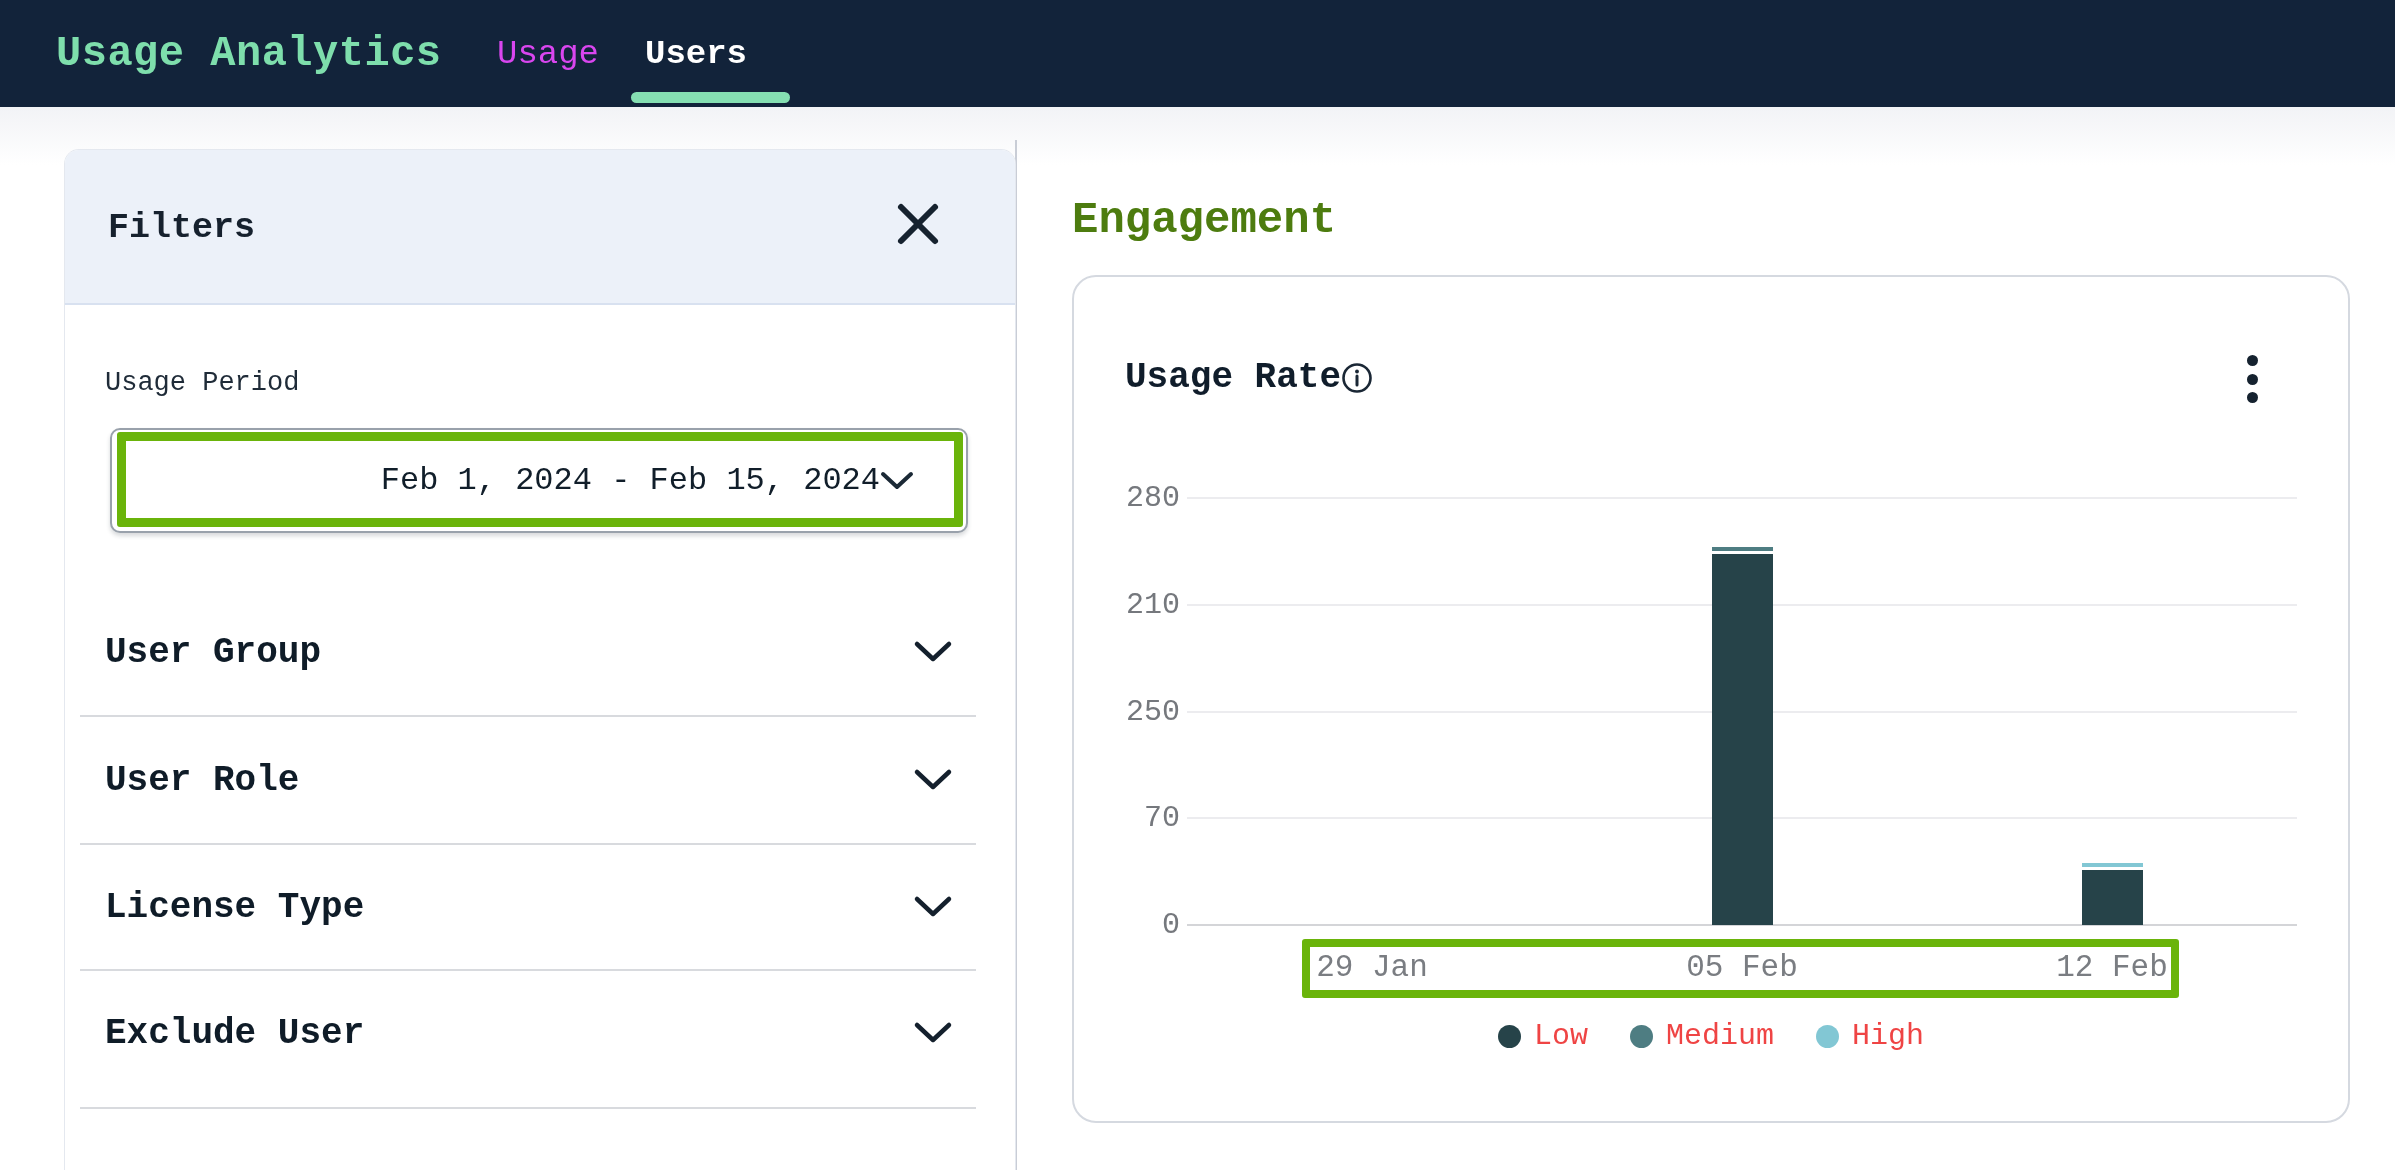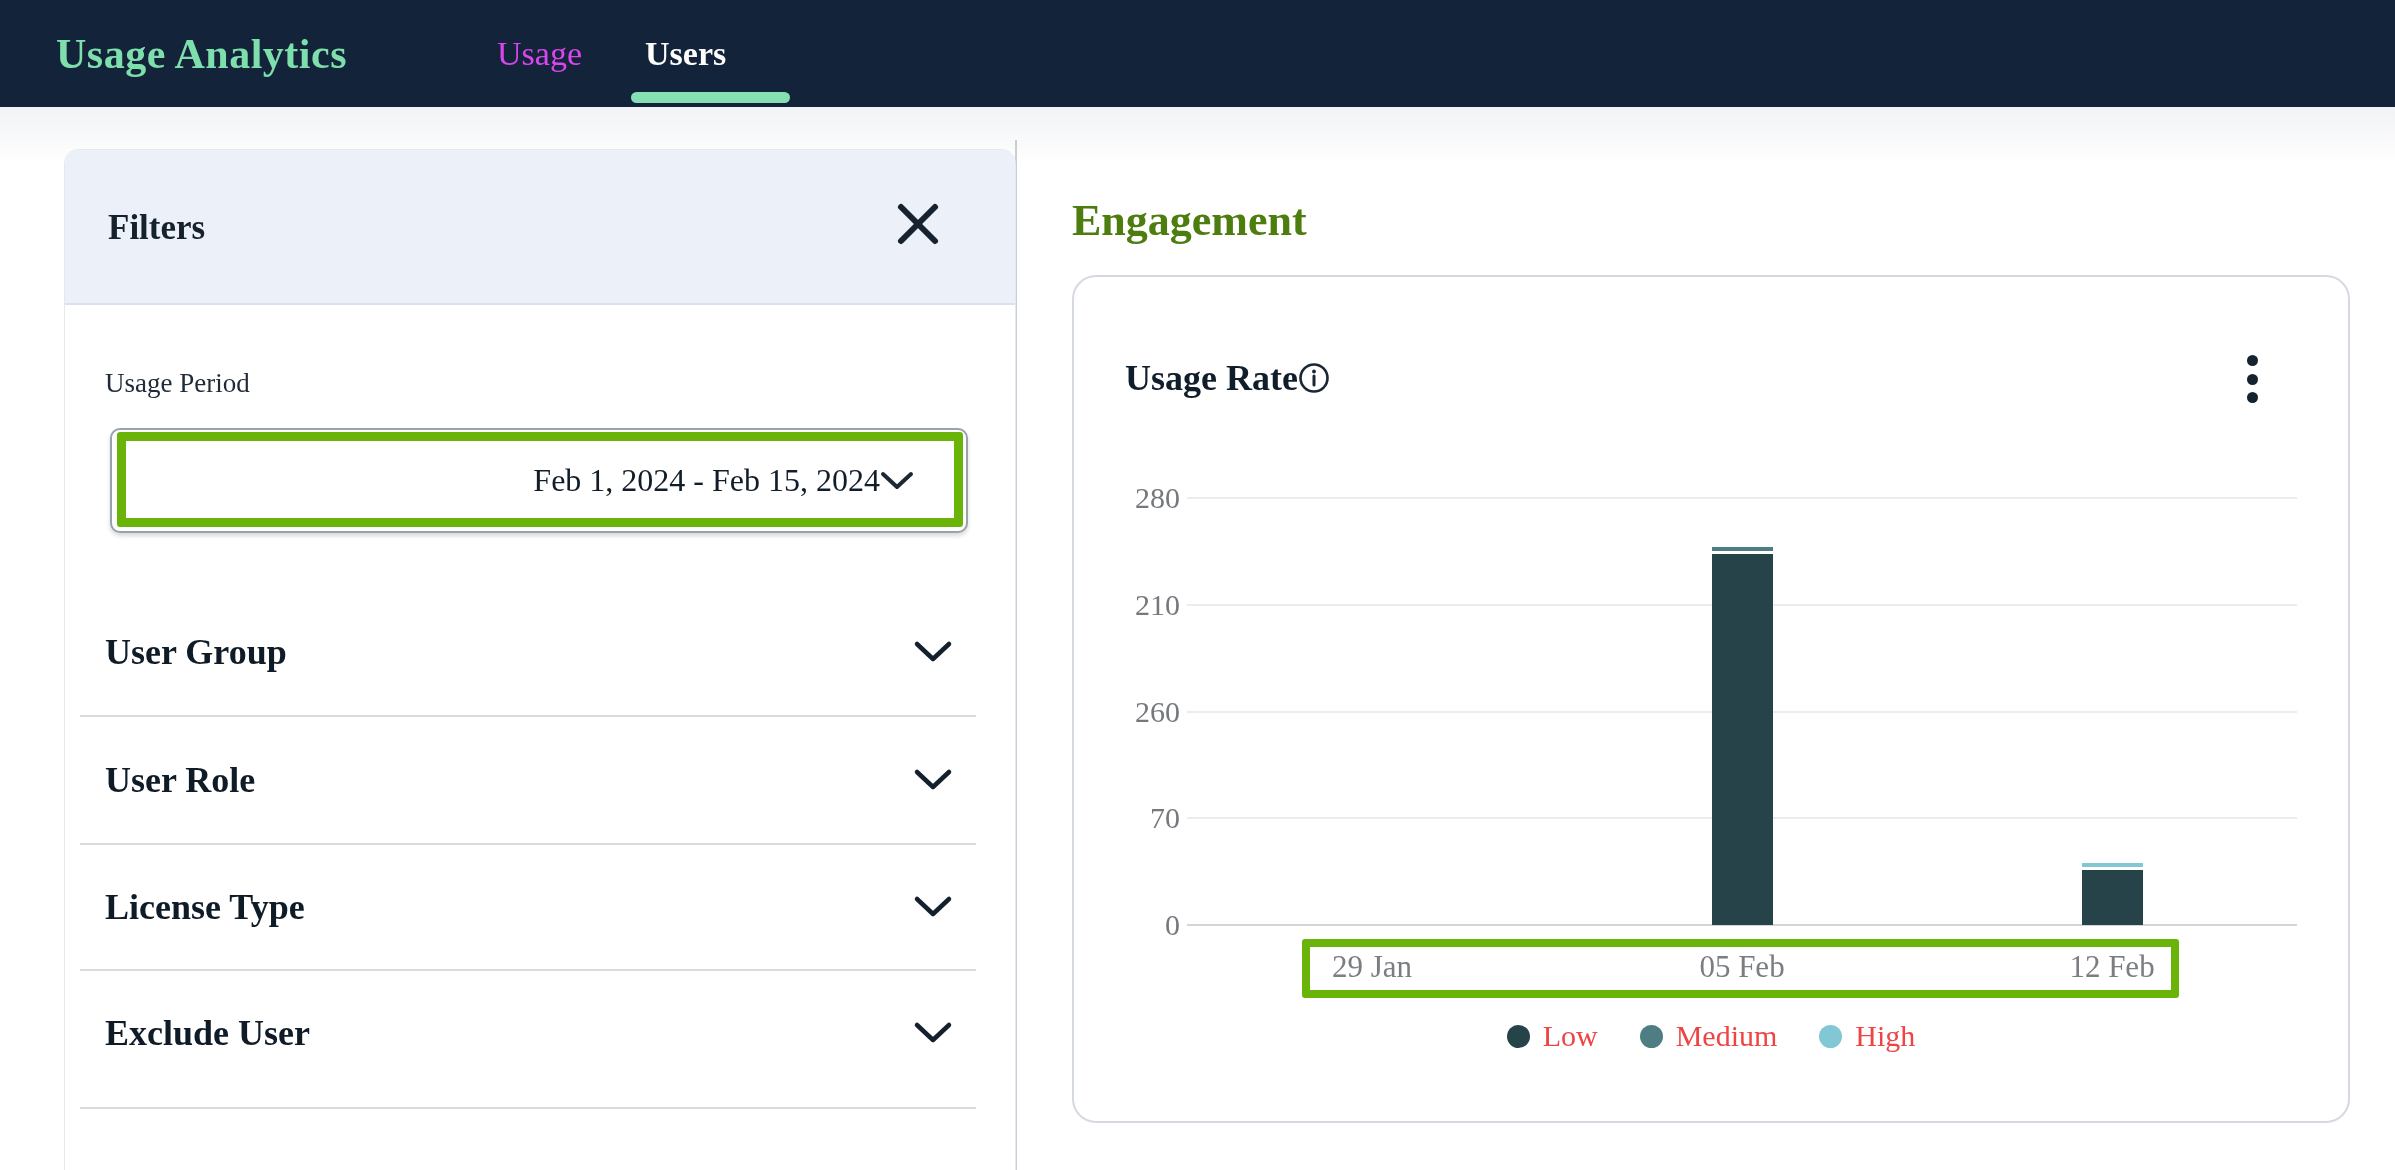--- a/index.html
+++ b/index.html
@@ -1,19 +1,19 @@
 <!DOCTYPE html>
 <html><head>
 <meta charset="utf-8">
 <style>
   html,body { margin:0; padding:0; background:#ffffff; }
   * { box-sizing:border-box; }
   #page {
     position:relative; width:2395px; height:1170px; overflow:hidden;
-    background:#ffffff; font-family:Liberation Serif, serif;
+    background:#ffffff; font-family:Liberation Mono, monospace;
   }
 
   
   .navbar { position:absolute; left:0; top:0; width:100%; height:107px; background:#12233A; }
   .nav-title {
     position:absolute; left:56px; top:0; height:107px; display:flex; align-items:center;
     font-size:42px; font-weight:bold; color:#7EDEAC; letter-spacing:0.5px;
   }
   .nav-tab { position:absolute; top:0; height:107px; display:flex; align-items:center; font-size:34px; cursor:pointer; }
   .nav-tab.inactive { left:497px; color:#d946ef; }
@@ -178,21 +178,21 @@
       <span></span>
       <span></span>
     </div>
 
     <div class="chart-area" id="chart-area">
         <div class="gridline zero" style="left: 113px; width: 1110px; top: 647px;"></div>
         <div class="ytick" style="left: 18px; top: 648px;">0</div>
         <div class="gridline" style="left: 113px; width: 1110px; top: 540.25px;"></div>
         <div class="ytick" style="left: 18px; top: 541.25px;">70</div>
         <div class="gridline" style="left: 113px; width: 1110px; top: 433.5px;"></div>
-        <div class="ytick" style="left: 18px; top: 434.5px;">260</div>
+        <div class="ytick" style="left: 18px; top: 434.5px;">250</div>
         <div class="gridline" style="left: 113px; width: 1110px; top: 326.75px;"></div>
         <div class="ytick" style="left: 18px; top: 327.75px;">210</div>
         <div class="gridline" style="left: 113px; width: 1110px; top: 220px;"></div>
         <div class="ytick" style="left: 18px; top: 221px;">280</div>
         <div class="xlabel" style="left: 298px; top: 690px;">29 Jan</div>
         <div class="bar-seg" style="left: 637.5px; width: 61px; top: 277.425px; height: 370.575px; background: rgb(38, 67, 73);"></div>
         <div class="bar-seg" style="left: 637.5px; width: 61px; top: 269.85px; height: 4.575px; background: rgb(78, 125, 130);"></div>
         <div class="xlabel" style="left: 668px; top: 690px;">05 Feb</div>
         <div class="bar-seg" style="left: 1007.5px; width: 61px; top: 593.1px; height: 54.9px; background: rgb(38, 67, 73);"></div>
         <div class="bar-seg" style="left: 1007.5px; width: 61px; top: 585.525px; height: 4.575px; background: rgb(130, 199, 212);"></div>

